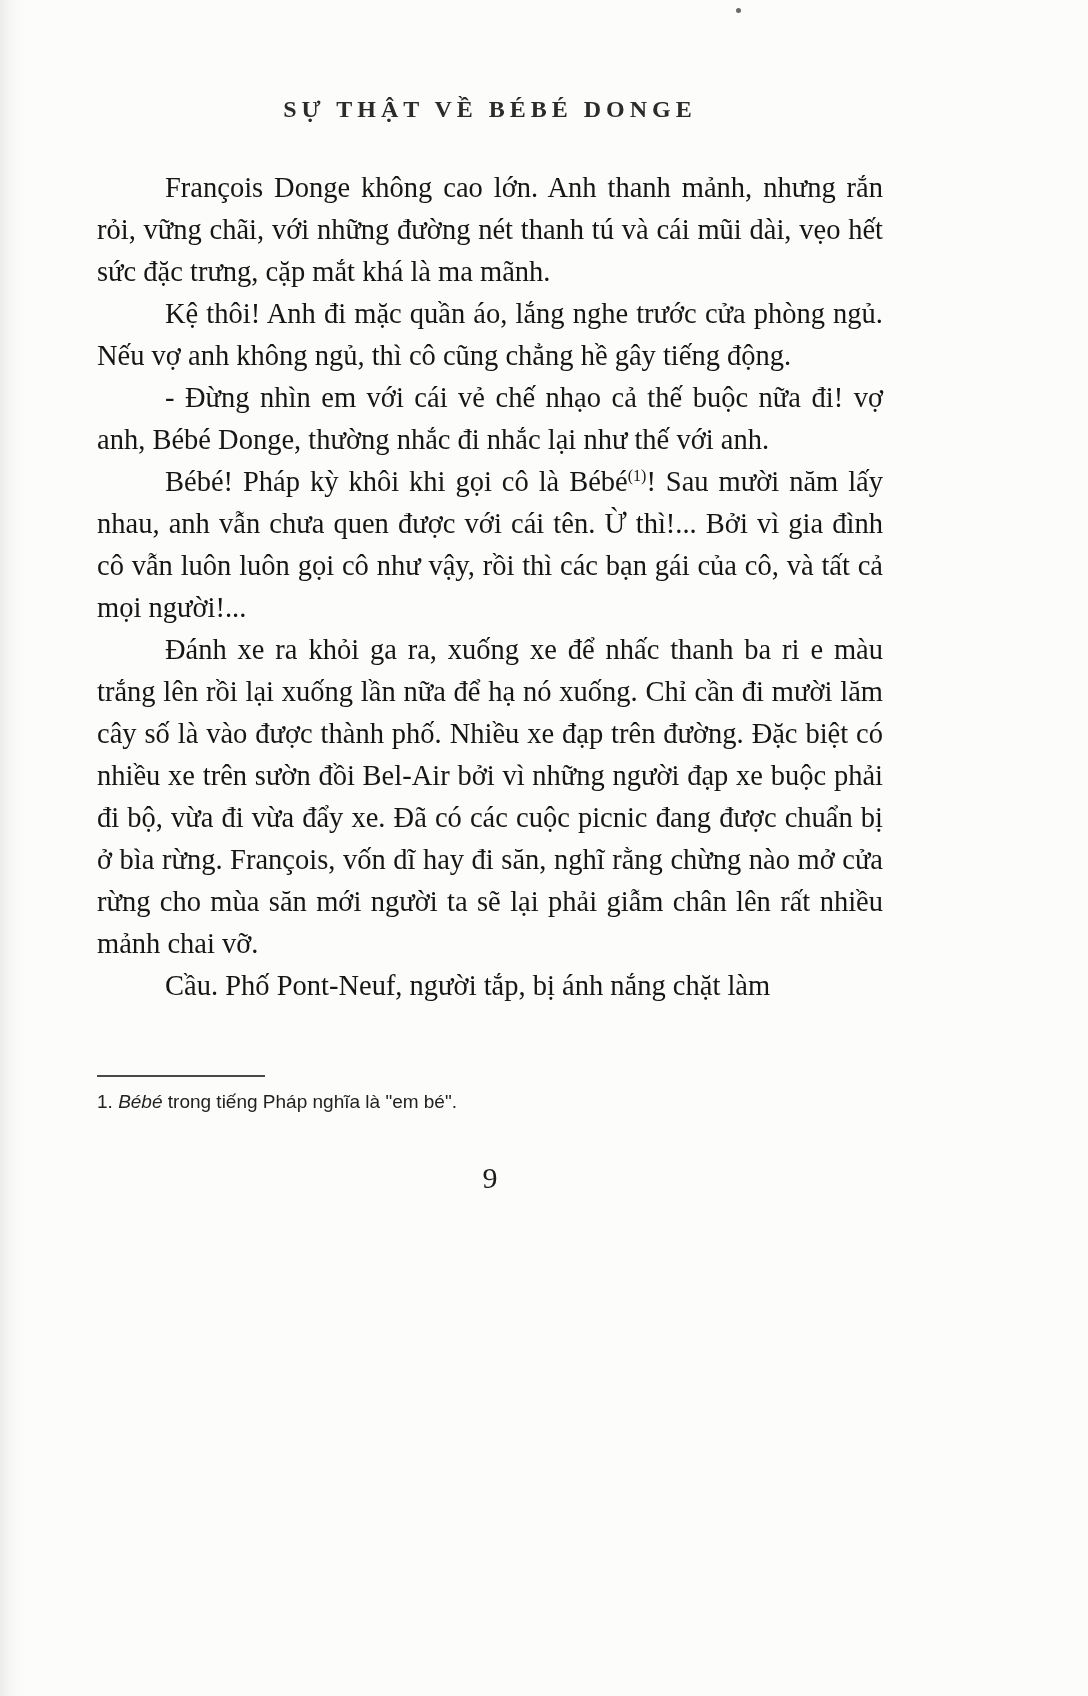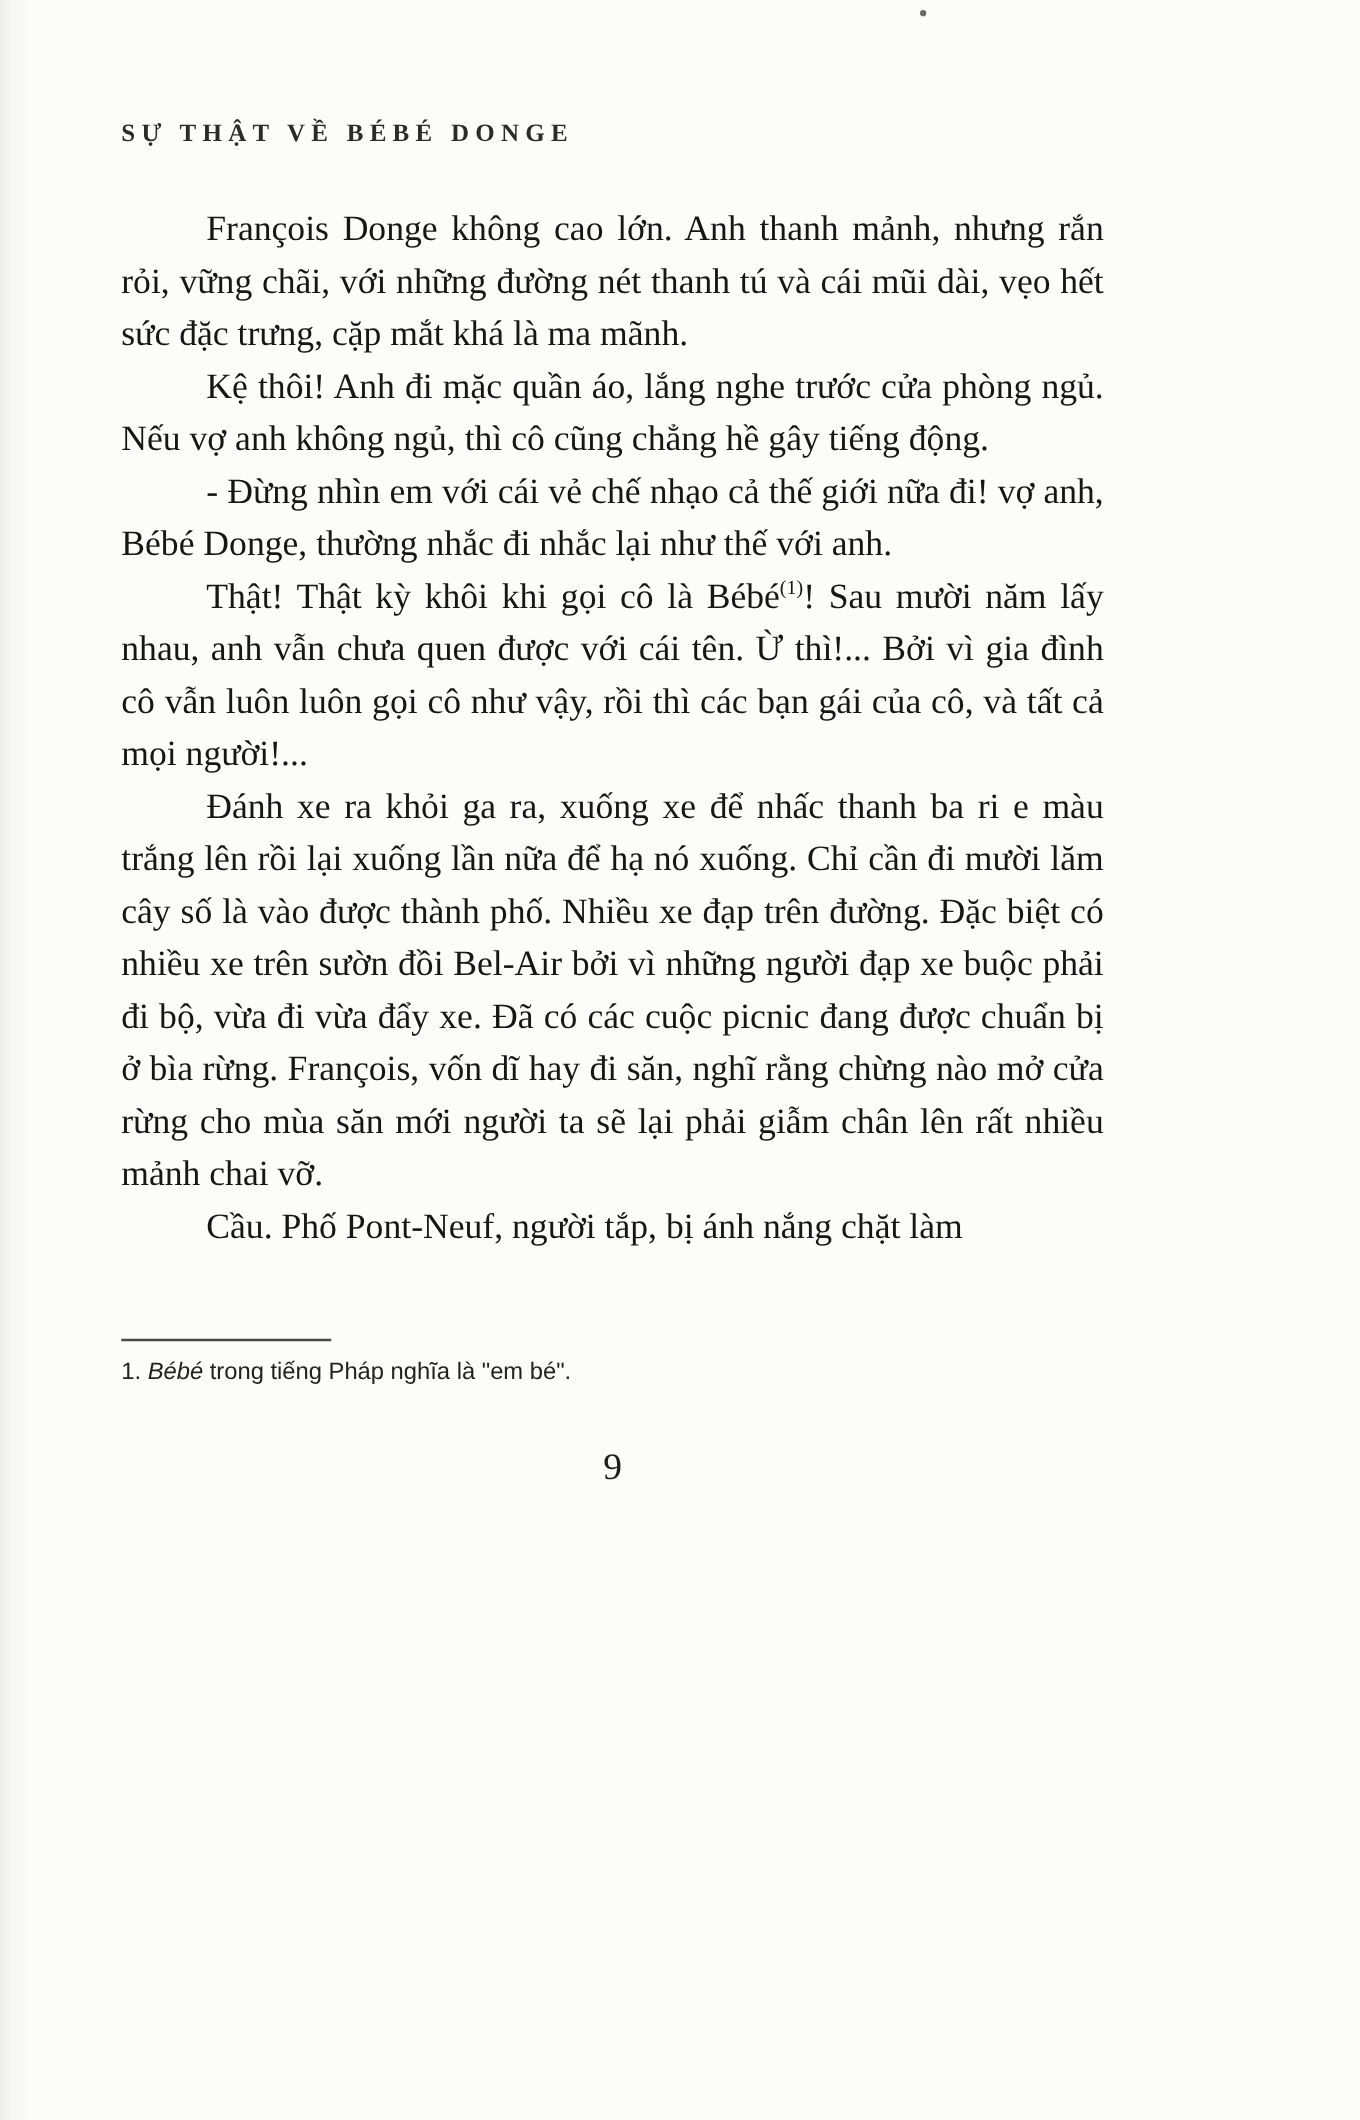--- a/index.html
+++ b/index.html
@@ -14,21 +14,22 @@
     margin: 0 auto;
     background: #fcfcfa;
     background-image: linear-gradient(to right, #ececea 0px, #f7f7f5 10px, #fcfcfa 26px);
     box-sizing: border-box;
     padding: 96px 205px 0 97px;
     color: #1c1c1c;
     font-family: "Liberation Serif", serif;
     overflow: hidden;
   }
   .running-header {
-    font-size: 20px;
+    text-align: center;
+    font-size: 24px;
     letter-spacing: 5px;
     color: #2b2b2b;
     margin: 0 0 44px 0;
     font-weight: 600;
   }
   .body-text p {
     margin: 0;
     font-size: 28.5px;
     line-height: 42px;
     text-align: justify;
@@ -78,22 +79,22 @@
 <body>
 
 <div class="page">
   <div class="scan-speck"></div>
 
   <div class="running-header">SỰ THẬT VỀ BÉBÉ DONGE</div>
 
   <div class="body-text">
     <p>François Donge không cao lớn. Anh thanh mảnh, nhưng rắn rỏi, vững chãi, với những đường nét thanh tú và cái mũi dài, vẹo hết sức đặc trưng, cặp mắt khá là ma mãnh.</p>
     <p>Kệ thôi! Anh đi mặc quần áo, lắng nghe trước cửa phòng ngủ. Nếu vợ anh không ngủ, thì cô cũng chẳng hề gây tiếng động.</p>
-    <p>- Đừng nhìn em với cái vẻ chế nhạo cả thế giới nữa đi! vợ anh, Bébé Donge, thường nhắc đi nhắc lại như thế với anh.</p>
-    <p><span>Thật! Thật kỳ khôi khi gọi cô là Bébé</span><sup>(1)</sup><span>! Sau mười năm lấy nhau, anh vẫn chưa quen được với cái tên. Ừ thì!... Bởi vì gia đình cô vẫn luôn luôn gọi cô như vậy, rồi thì các bạn gái của cô, và tất cả mọi người!...</span></p>
+    <p>- Đừng nhìn em với cái vẻ chế nhạo cả thế buộc nữa đi! vợ anh, Bébé Donge, thường nhắc đi nhắc lại như thế với anh.</p>
+    <p><span>Bébé! Pháp kỳ khôi khi gọi cô là Bébé</span><sup>(1)</sup><span>! Sau mười năm lấy nhau, anh vẫn chưa quen được với cái tên. Ừ thì!... Bởi vì gia đình cô vẫn luôn luôn gọi cô như vậy, rồi thì các bạn gái của cô, và tất cả mọi người!...</span></p>
     <p>Đánh xe ra khỏi ga ra, xuống xe để nhấc thanh ba ri e màu trắng lên rồi lại xuống lần nữa để hạ nó xuống. Chỉ cần đi mười lăm cây số là vào được thành phố. Nhiều xe đạp trên đường. Đặc biệt có nhiều xe trên sườn đồi Bel-Air bởi vì những người đạp xe buộc phải đi bộ, vừa đi vừa đẩy xe. Đã có các cuộc picnic đang được chuẩn bị ở bìa rừng. François, vốn dĩ hay đi săn, nghĩ rằng chừng nào mở cửa rừng cho mùa săn mới người ta sẽ lại phải giẫm chân lên rất nhiều mảnh chai vỡ.</p>
     <p>Cầu. Phố Pont-Neuf, người tắp, bị ánh nắng chặt làm</p>
   </div>
 
   <div class="footnote-block">
     <hr class="footnote-divider">
     <p class="footnote"><span>1. </span><span class="fn-term">Bébé</span><span> trong tiếng Pháp nghĩa là "em bé".</span></p>
   </div>
 
   <div class="page-number">9</div>

